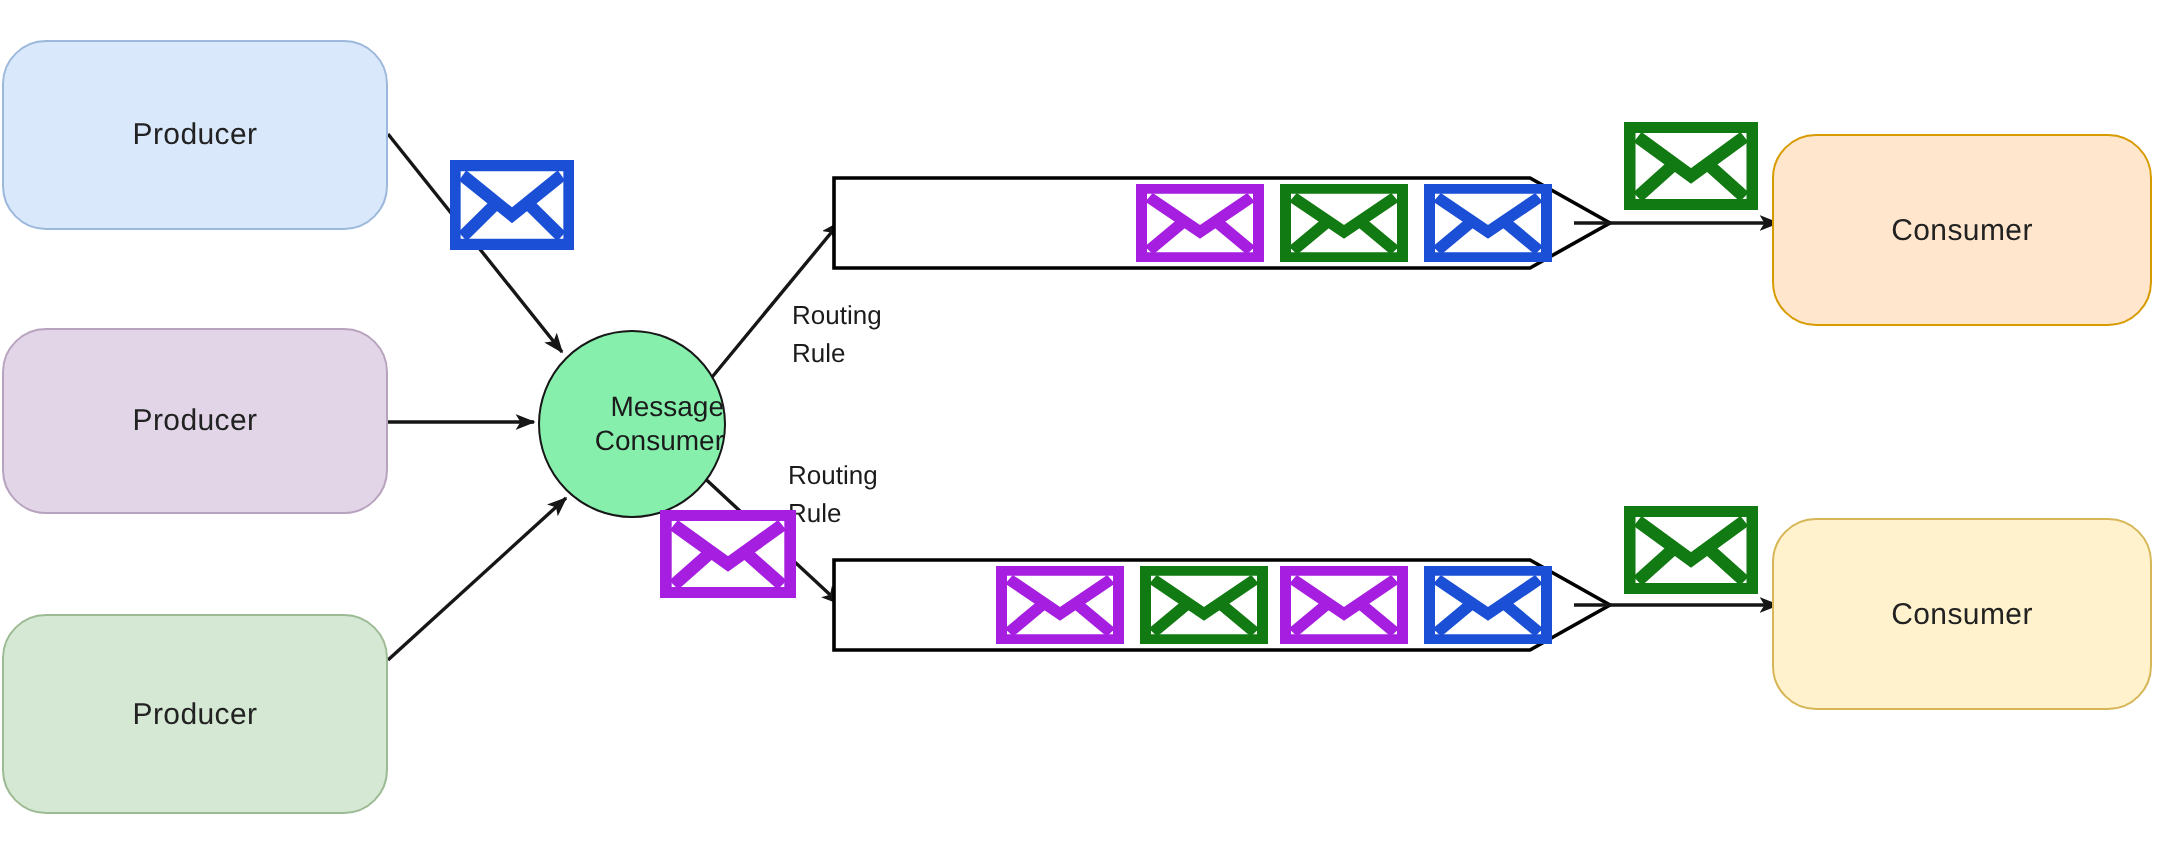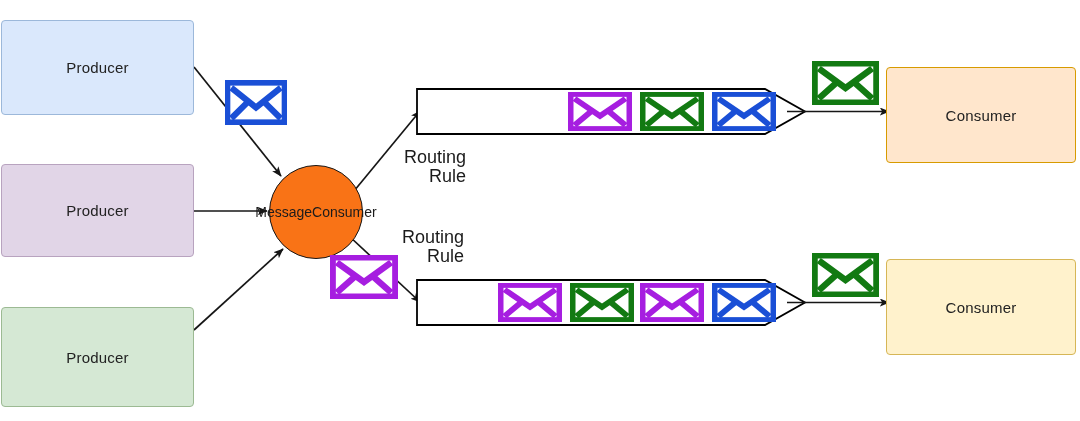--- a/index.html
+++ b/index.html
@@ -1,23 +1,23 @@
 <!DOCTYPE html>
 <html><head>
 <meta charset="utf-8">
 <style>
   html,body{margin:0;padding:0;background:#ffffff;}
   body{font-family:"Liberation Sans","DejaVu Sans",sans-serif;}
   #stage{position:relative;width:1080px;height:421px;background:#ffffff;overflow:hidden;}
   #stage svg.layer{position:absolute;left:0;top:0;width:1080px;height:421px;}
   .nodebox{position:absolute;box-sizing:border-box;display:flex;align-items:center;justify-content:center;
-           border-radius:4px;border:1px solid #b0b0b0;font-size:15px;color:#222222;letter-spacing:.2px;text-align:center;}
-  .lbl{position:absolute;font-size:18px;color:#1b1b1b;line-height:19px;text-align:right;white-space:pre-line;}
-  .circle-node{position:absolute;border-radius:50%;border:1.6px solid #161616;background:#f97316;
-               display:flex;flex-direction:row;align-items:center;justify-content:center;
+           border-radius:22px;border:1px solid #b0b0b0;font-size:15px;color:#222222;letter-spacing:.2px;text-align:center;}
+  .lbl{position:absolute;font-size:13px;color:#1b1b1b;line-height:19px;text-align:left;white-space:pre-line;}
+  .circle-node{position:absolute;border-radius:50%;border:1.6px solid #161616;background:#86efac;
+               display:flex;flex-direction:column;align-items:flex-end;justify-content:center;
                font-size:14px;color:#1b1b1b;line-height:17px;}
   .env{position:absolute;}
   .env svg{display:block;width:100%;height:100%;}
 </style>
 </head>
 <body>
 
 <div id="stage">
 
   <svg class="layer" viewBox="0 0 1080 421">

